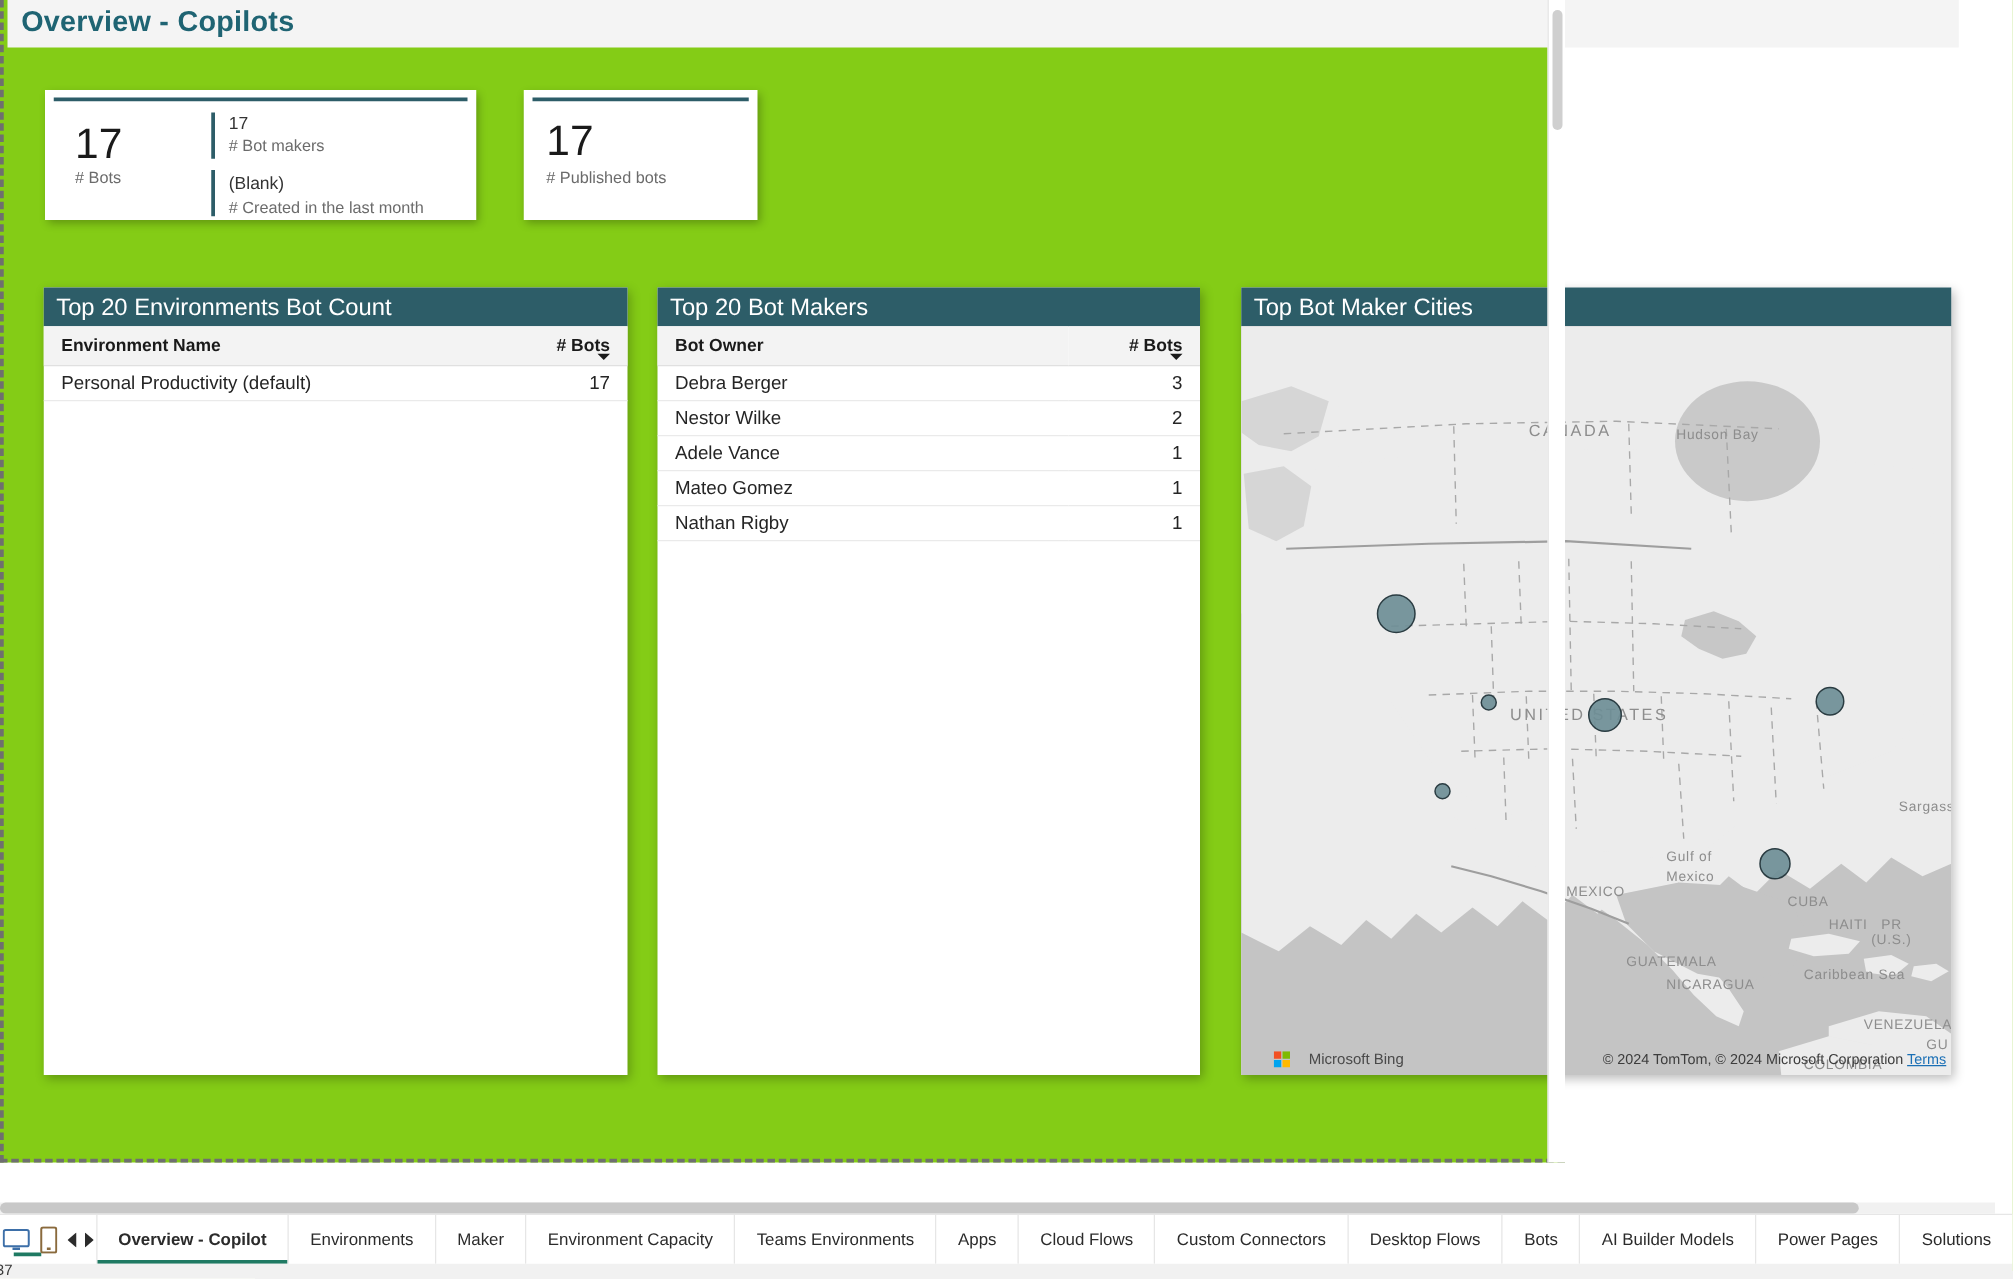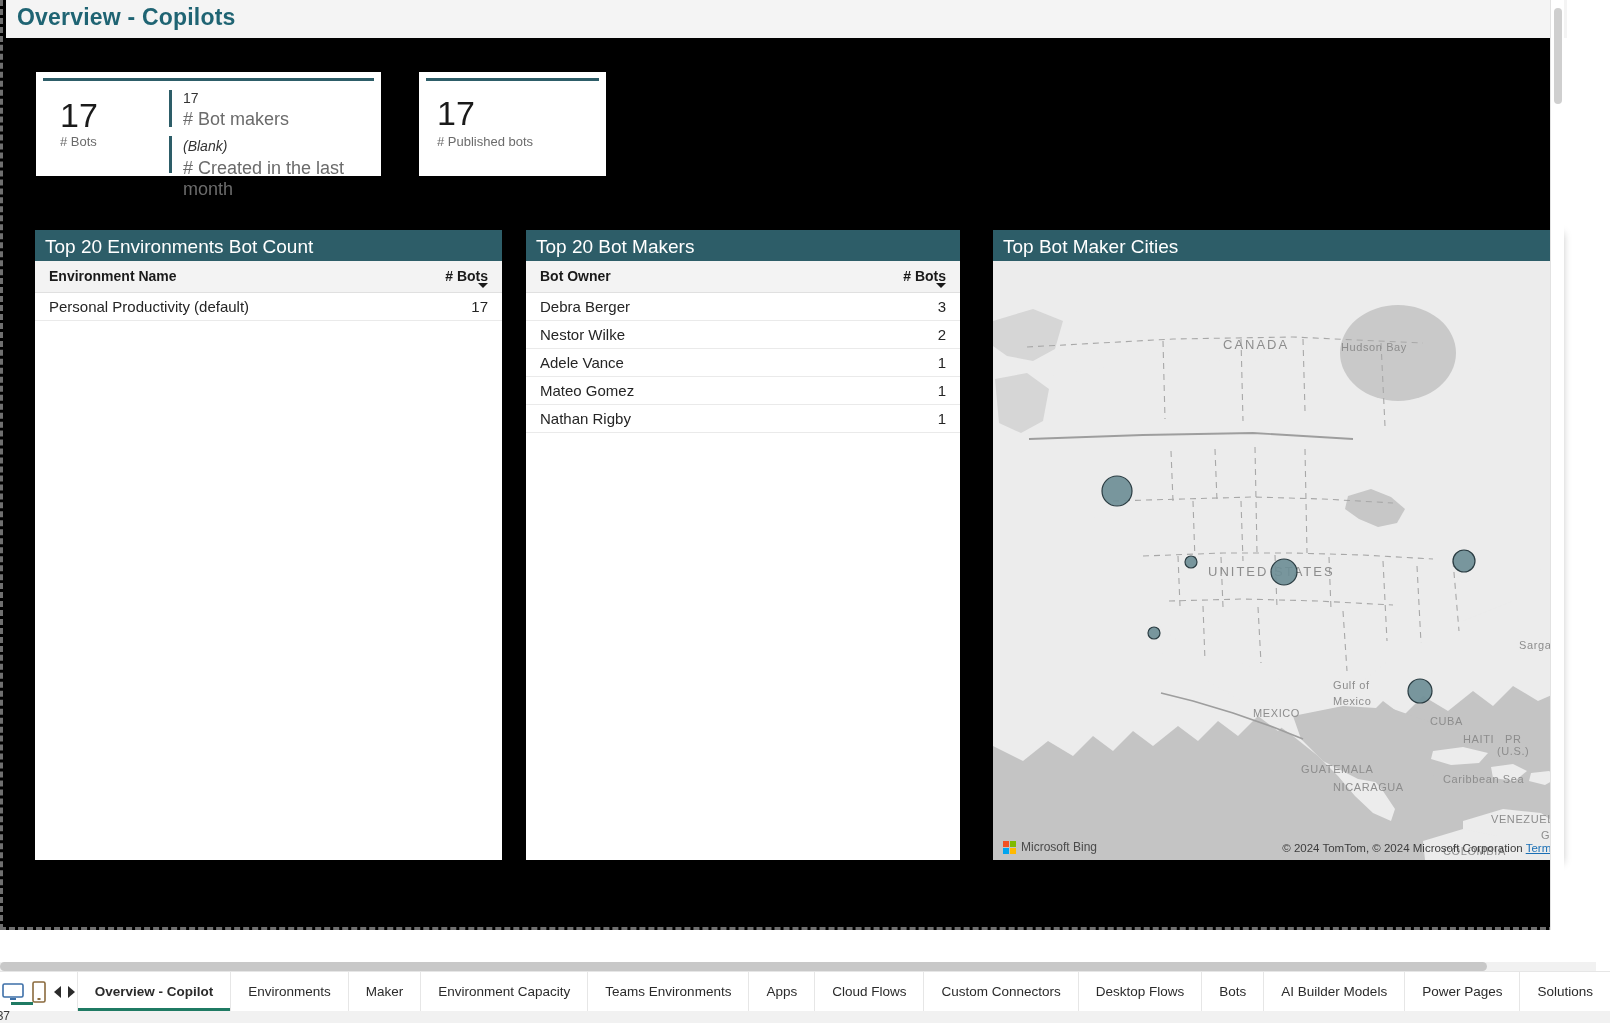--- a/index.html
+++ b/index.html
@@ -6,24 +6,24 @@
   html, body {
     width: 1610px; height: 1023px;
     font-family: "Liberation Sans", sans-serif;
     background: #ffffff;
     overflow: hidden;
   }
   #root { position: relative; width: 1610px; height: 1023px; background:#ffffff; }
 
   
   #canvas {
-    position: absolute; left: 0; top: 0; width: 1564px; height: 930px;
+    position: absolute; left: 0; top: 0; width: 1252px; height: 930px;
     border-left: 3px dashed #6f6f6f;
     border-bottom: 3px dashed #6f6f6f;
-    background: #000000;
+    background: #84cc16;
   }
   #title-band {
     position: absolute; left: 3px; top: 0; width: 1561px; height: 38px;
     background: #f4f4f4;
   }
   #page-title {
     position: absolute; left: 14px; top: 4px;
     font-size: 23px; font-weight: bold; color: #1f6473;
     letter-spacing: .2px;
   }
@@ -31,21 +31,21 @@
   
   .kpi-card {
     position: absolute; background:#ffffff;
     box-shadow: 2px 3px 7px rgba(0,0,0,.28);
   }
   .kpi-topbar { position:absolute; left:7px; right:7px; top:6px; height:3px; background:#2d5d68; }
   .kpi-big { position:absolute; font-size:34px; color:#1a1a1a; font-weight:normal; line-height:1; }
   .kpi-sub { position:absolute; font-size:13px; color:#6b6b6b; }
   .kpi-vbar { position:absolute; width:3px; background:#2d5d68; }
   .kpi-side-val { position:absolute; font-size:14px; color:#333; }
-  .kpi-side-lbl { position:absolute; font-size:18px; color:#6b6b6b; }
+  .kpi-side-lbl { position:absolute; font-size:13px; color:#6b6b6b; }
 
   #kpi1 { left:33px; top:72px; width:345px; height:104px; }
   #kpi2 { left:416px; top:72px; width:187px; height:104px; }
 
   
   .visual {
     position: absolute; background:#ffffff;
     box-shadow: 2px 3px 8px rgba(0,0,0,.26);
   }
   .vis-header {
@@ -74,21 +74,21 @@
   #visEnv  { left:32px;  top:230px; width:467px; height:630px; }
   #visMakers { left:523px; top:230px; width:434px; height:630px; }
   #visMap  { left:990px; top:230px; width:568px; height:630px; }
 
   
   #map-body { position:absolute; left:0; top:31px; width:568px; height:599px; overflow:hidden; background:#c4c4c4; }
   #map-svg { position:absolute; left:0; top:0; }
   .bubble { fill:#6e8e96; fill-opacity:.92; stroke:#2a3c42; stroke-width:1.2; }
   .map-lbl { font-family:"Liberation Sans",sans-serif; fill:#8d8d8d; font-size:11px; letter-spacing:.6px; }
   .map-lbl-lg { font-size:13px; letter-spacing:2px; }
-  #bing-logo { position:absolute; left:10px; bottom:6px; display:flex; align-items:center; gap:5px; }
+  #bing-logo { position:absolute; left:26px; bottom:6px; display:flex; align-items:center; gap:15px; }
   #bing-text { font-size:12px; color:#4a4a4a; }
   #map-attr { position:absolute; right:4px; bottom:6px; font-size:11.5px; color:#3d3d3d; white-space:nowrap; }
   #map-terms { color:#1a6fb5; text-decoration: underline; }
 
   
   #right-scroll { position:absolute; right:0; top:0; width:14px; height:930px; background:#ffffff; border-left:1px solid #e2e2e2; }
   #right-thumb { position:absolute; left:3px; top:8px; width:8px; height:96px; background:#cfcfcf; border-radius:4px; }
 
   
   #hscroll-track { position:absolute; left:0; top:962px; width:1596px; height:9px; background:#f1f1f1; }
@@ -131,21 +131,21 @@
     <div class="kpi-card" id="kpi1">
       <div class="kpi-topbar"></div>
       <div class="kpi-big" style="left:24px; top:26px;">17</div>
       <div class="kpi-sub" style="left:24px; top:62px;"># Bots</div>
 
       <div class="kpi-vbar" style="left:133px; top:18px; height:37px;"></div>
       <div class="kpi-side-val" style="left:147px; top:18px;">17</div>
       <div class="kpi-side-lbl" style="left:147px; top:37px;"># Bot makers</div>
 
       <div class="kpi-vbar" style="left:133px; top:64px; height:37px;"></div>
-      <div class="kpi-side-val" style="left:147px; top:66px;font-style:italic;">(Blank)</div>
+      <div class="kpi-side-val" style="left:147px; top:66px;">(Blank)</div>
       <div class="kpi-side-lbl" style="left:147px; top:86px;"># Created in the last month</div>
     </div>
 
     <div class="kpi-card" id="kpi2">
       <div class="kpi-topbar"></div>
       <div class="kpi-big" style="left:18px; top:24px;">17</div>
       <div class="kpi-sub" style="left:18px; top:62px;"># Published bots</div>
     </div>
 
     <div class="visual" id="visEnv">

